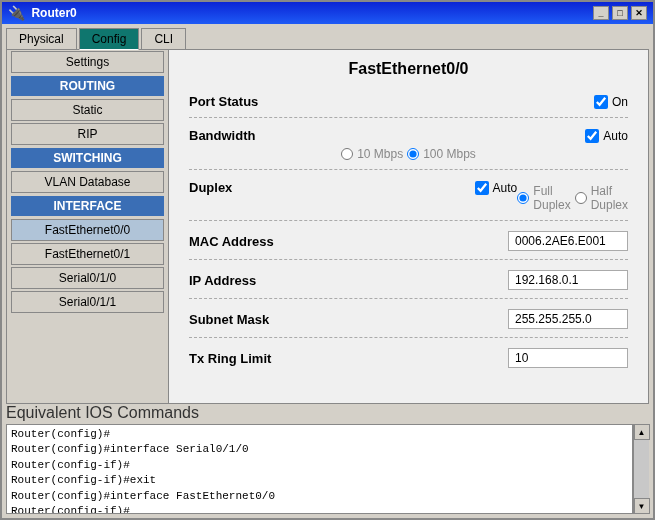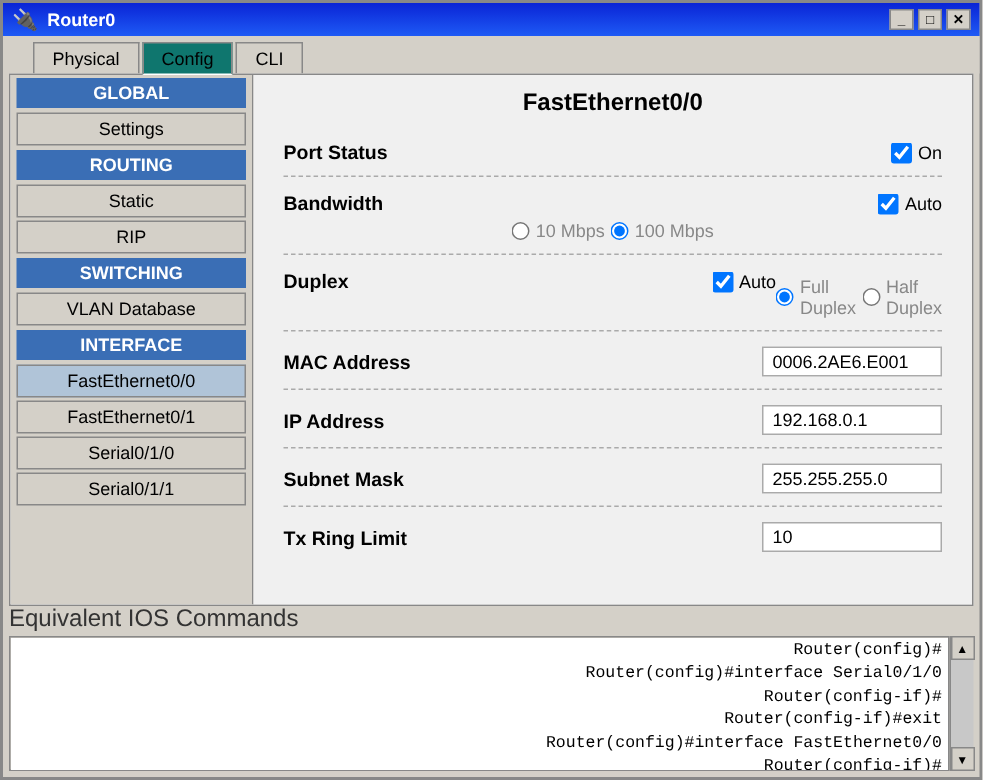--- a/index.html
+++ b/index.html
@@ -39,21 +39,21 @@
       font-size: 9px;
       display: flex;
       align-items: center;
       justify-content: center;
       cursor: pointer;
       color: #000;
     }
 
     .tab-bar {
       display: flex;
-      padding: 4px 4px 0 20px;
+      padding: 4px 4px 0 4px;
       background: #d4d0c8;
       gap: 2px;
     }
 
     .tab {
       padding: 3px 12px;
       border: 1px solid #888;
       background: #d4d0c8;
       cursor: pointer;
       font-size: 12px;
@@ -258,21 +258,20 @@
   <div class="tab-bar">
     <div class="tab">Physical</div>
     <div class="tab active">Config</div>
     <div class="tab">CLI</div>
   </div>
 
   <div class="main-content">
 
     <div class="sidebar">
 
-      <div class="sidebar-section-header">GLOBAL</div>
       <button class="sidebar-btn">Settings</button>
 
       <div class="sidebar-section-header">ROUTING</div>
       <button class="sidebar-btn">Static</button>
       <button class="sidebar-btn">RIP</button>
 
       <div class="sidebar-section-header">SWITCHING</div>
       <button class="sidebar-btn">VLAN Database</button>
 
       <div class="sidebar-section-header">INTERFACE</div>
@@ -364,21 +363,21 @@
         <div class="field-label">Tx Ring Limit</div>
         <div class="field-controls">
           <div class="value-field">10</div>
         </div>
       </div>
     </div>
   </div>
 
   <div class="window-bottom">
     <div class="equivalent-label">Equivalent IOS Commands</div>
-    <div style="display:flex; height:90px;text-align:right;">
+    <div style="display:flex; height:90px;">
       <div class="terminal-box" style="flex:1;">
         <div>Router(config)#</div>
         <div>Router(config)#interface Serial0/1/0</div>
         <div>Router(config-if)#</div>
         <div>Router(config-if)#exit</div>
         <div>Router(config)#interface FastEthernet0/0</div>
         <div>Router(config-if)#</div>
       </div>
       <div class="scrollbar-v">
         <div class="scroll-arrow">▲</div>

